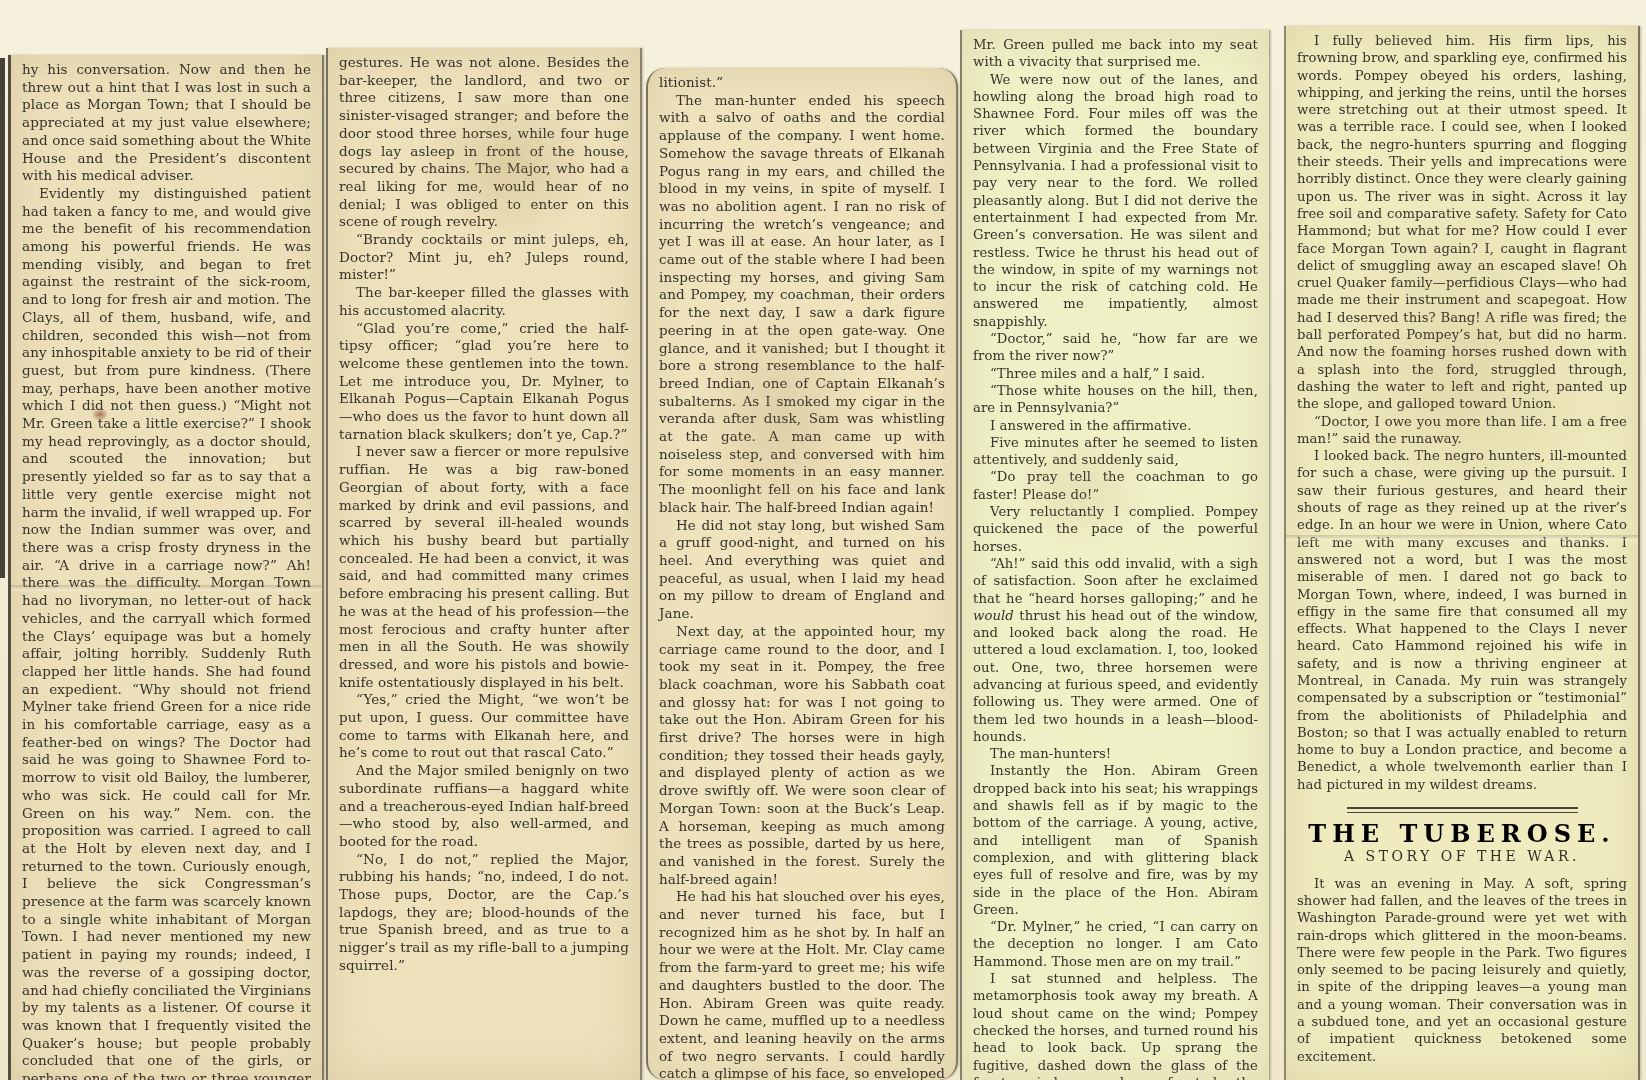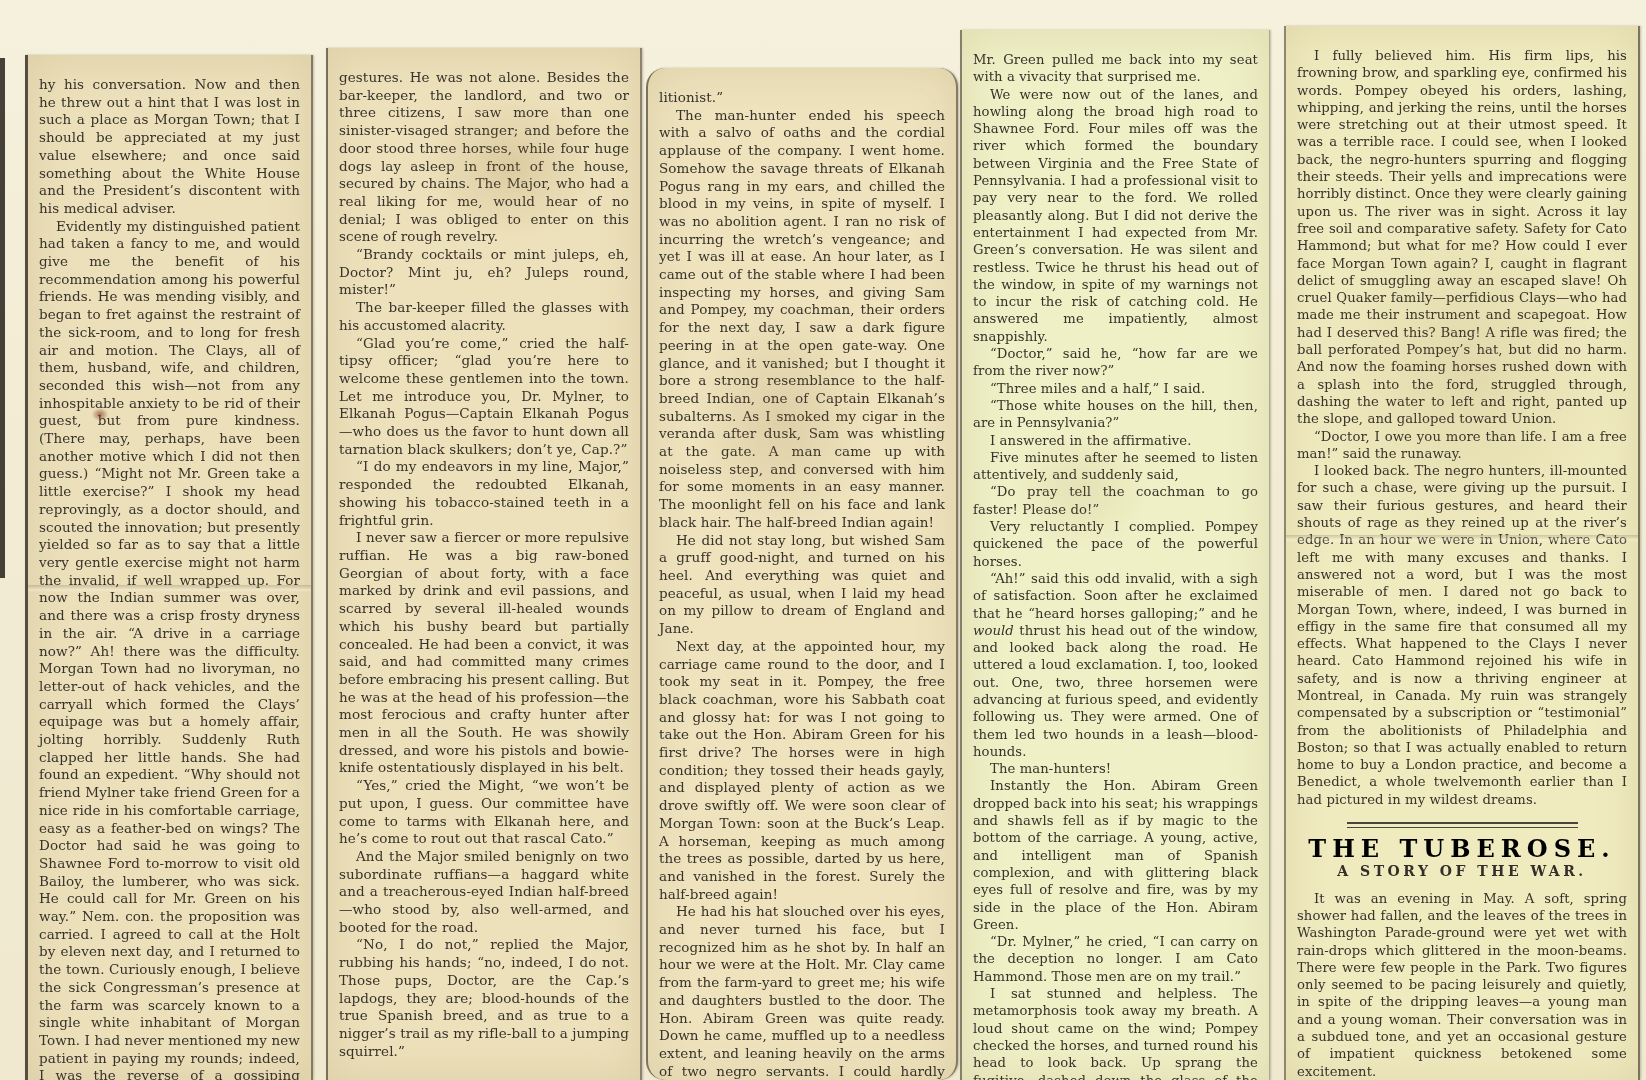--- a/index.html
+++ b/index.html
@@ -4,43 +4,43 @@
 <title>Newspaper Clipping Scan</title>
 <style>
   html,body{margin:0;padding:0;}
   body{
     width:1646px;height:1080px;position:relative;overflow:hidden;
     background:linear-gradient(180deg,#f6f1dd 0%,#f2ecd4 40%,#f0e9d0 100%);
     font-family:"DejaVu Serif","Liberation Serif",serif;
   }
   .col{
     position:absolute;bottom:0;box-sizing:border-box;
-    padding:21px 11px 10px 11px;
+    padding:6px 11px 10px 11px;
     text-align:justify;
     color:#37322b;
     font-size:13.5px;line-height:17.7px;
     letter-spacing:.1px;
     overflow:hidden;
     box-shadow:inset 0 0 46px rgba(120,92,40,.14), 1px 0 2px rgba(40,32,20,.25);
   }
   .col p{margin:0;text-indent:17px;}
   .col p.noind{text-indent:0;}
   .col h2.h1{
     text-align:center;font-size:24px;font-weight:bold;letter-spacing:6px;
     margin:12px 0 6px 0;color:#000000;font-family:"DejaVu Serif","Liberation Serif",serif;
   }
   .col h3.h2{
-    text-align:center;font-size:14px;font-weight:bold;letter-spacing:3.5px;
+    text-align:center;font-size:14px;font-weight:normal;letter-spacing:3.5px;
     margin:0 0 9px 0;color:#332e27;
   }
   .rule{
     width:70%;margin:14px auto 6px auto;height:3px;
     border-top:2px solid #4b443a;border-bottom:1px solid #4b443a;
   }
-  #col-1{left:8px;top:55px;width:288px;background:#ece0ba;border-left:3px solid rgba(35,30,24,.75);border-right:2px solid rgba(45,38,30,.55);margin-left:17px;}
+  #col-1{left:8px;top:55px;width:316px;background:#ece0ba;border-left:3px solid rgba(35,30,24,.75);border-right:2px solid rgba(45,38,30,.55);}
   #col-2{left:326px;top:48px;width:316px;background:#ede1bb;border-left:2px solid rgba(45,38,30,.6);border-right:2px solid rgba(45,38,30,.5);}
   #col-3{left:646px;top:68px;width:312px;background:#eee3bd;border-left:2px solid rgba(45,38,30,.6);border-right:2px solid rgba(45,38,30,.55);border-radius:19px;}
   #col-4{left:960px;top:30px;width:310px;background:#eff0c6;border-left:2px solid rgba(45,38,30,.55);border-right:1px solid rgba(45,38,30,.35);font-size:13.2px;line-height:17.3px;}
   #col-5{left:1284px;top:26px;width:356px;background:#f0ebbf;border-left:2px solid rgba(45,38,30,.5);border-right:2px solid rgba(45,38,30,.6);font-size:13.2px;line-height:17.3px;}
   .edge-bar{position:absolute;left:0;top:58px;width:5px;height:520px;background:rgba(25,21,16,.8);}
   .seam{position:absolute;left:0;right:0;height:7px;pointer-events:none;
     background:linear-gradient(180deg,rgba(90,70,35,.22) 0%,rgba(255,252,240,.30) 70%,rgba(255,252,240,0) 100%);}
   .stain{position:absolute;border-radius:50%;pointer-events:none;}
   #stain-1{left:420px;top:90px;width:180px;height:150px;background:radial-gradient(ellipse,rgba(150,118,58,.20),rgba(150,118,58,0) 70%);}
   #stain-2{left:690px;top:300px;width:180px;height:240px;background:radial-gradient(ellipse,rgba(140,110,55,.17),rgba(140,110,55,0) 70%);}
@@ -56,21 +56,20 @@
 <div id="col-1" class="col">
   <div class="seam" style="top:530px;"></div>
 <p class="noind">hy his conversation.  Now and then he threw out a hint that I was lost in such a place as Morgan Town; that I should be appreciated at my just value elsewhere; and once said something about the White House and the President’s discontent with his medical adviser.</p>
     <p>Evidently my distinguished patient had taken a fancy to me, and would give me the benefit of his recommendation among his powerful friends. He was mending visibly, and began to fret against the restraint of the sick-room, and to long for fresh air and motion.  The Clays, all of them, husband, wife, and children, seconded this wish—not from any inhospitable anxiety to be rid of their guest, but from pure kindness.  (There may, perhaps, have been another motive which I did not then guess.)  “Might not Mr. Green take a little exercise?”  I shook my head reprovingly, as a doctor should, and scouted the innovation; but presently yielded so far as to say that a little very gentle exercise might not harm the invalid, if well wrapped up.  For now the Indian summer was over, and there was a crisp frosty dryness in the air.  “A drive in a carriage now?”  Ah! there was the difficulty.  Morgan Town had no livoryman, no letter-out of hack vehicles, and the carryall which formed the Clays’ equipage was but a homely affair, jolting horribly.  Suddenly Ruth clapped her little hands.  She had found an expedient.  “Why should not friend Mylner take friend Green for a nice ride in his comfortable carriage, easy as a feather-bed on wings?  The Doctor had said he was going to Shawnee Ford to-morrow to visit old Bailoy, the lumberer, who was sick.  He could call for Mr. Green on his way.”  Nem. con. the proposition was carried.  I agreed to call at the Holt by eleven next day, and I returned to the town.  Curiously enough, I believe the sick Congressman’s presence at the farm was scarcely known to a single white inhabitant of Morgan Town.  I had never mentioned my new patient in paying my rounds; indeed, I was the reverse of a gossiping doctor, and had chiefly conciliated the Virginians by my talents as a listener.  Of course it was known that I frequently visited the Quaker’s house; but people probably concluded that one of the girls, or perhaps one of the two or three younger children, had a touch of fever; and as the Clays held little intercourse with the townsfolk, nobody cared to ask questions on that point.</p>
   </div>
 <div id="col-2" class="col">
     <p class="noind">gestures.  He was not alone.  Besides the bar-keeper, the landlord, and two or three citizens, I saw more than one sinister-visaged stranger; and before the door stood three horses, while four huge dogs lay asleep in front of the house, secured by chains.  The Major, who had a real liking for me, would hear of no denial; I was obliged to enter on this scene of rough revelry.</p>
     <p>“Brandy cocktails or mint juleps, eh, Doctor? Mint ju, eh?  Juleps round, mister!”</p>
     <p>The bar-keeper filled the glasses with his accustomed alacrity.</p>
     <p>“Glad you’re come,” cried the half-tipsy officer; “glad you’re here to welcome these gentlemen into the town.  Let me introduce you, Dr. Mylner, to Elkanah Pogus—Captain Elkanah Pogus—who does us the favor to hunt down all tarnation black skulkers; don’t ye, Cap.?”</p>
-    <p>“I do my endeavors in my line, Major,” responded the redoubted Elkanah, showing his tobacco-stained teeth in a frightful grin.</p>
     <p>I never saw a fiercer or more repulsive ruffian. He was a big raw-boned Georgian of about forty, with a face marked by drink and evil passions, and scarred by several ill-healed wounds which his bushy beard but partially concealed.  He had been a convict, it was said, and had committed many crimes before embracing his present calling.  But he was at the head of his profession—the most ferocious and crafty hunter after men in all the South.  He was showily dressed, and wore his pistols and bowie-knife ostentatiously displayed in his belt.</p>
     <p>“Yes,” cried the Might, “we won’t be put upon, I guess.  Our committee have come to tarms with Elkanah here, and he’s come to rout out that rascal Cato.”</p>
     <p>And the Major smiled benignly on two subordinate ruffians—a haggard white and a treacherous-eyed Indian half-breed—who stood by, also well-armed, and booted for the road.</p>
     <p>“No, I do not,” replied the Major, rubbing his hands; “no, indeed, I do not.  Those pups, Doctor, are the Cap.’s lapdogs, they are; blood-hounds of the true Spanish breed, and as true to a nigger’s trail as my rifle-ball to a jumping squirrel.”</p>
   </div>
 <div id="col-3" class="col">
     <p class="noind">litionist.”</p>
     <p>The man-hunter ended his speech with a salvo of oaths and the cordial applause of the company. I went home.  Somehow the savage threats of Elkanah Pogus rang in my ears, and chilled the blood in my veins, in spite of myself.  I was no abolition agent.  I ran no risk of incurring the wretch’s vengeance; and yet I was ill at ease.  An hour later, as I came out of the stable where I had been inspecting my horses, and giving Sam and Pompey, my coachman, their orders for the next day, I saw a dark figure peering in at the open gate-way.  One glance, and it vanished; but I thought it bore a strong resemblance to the half-breed Indian, one of Captain Elkanah’s subalterns.  As I smoked my cigar in the veranda after dusk, Sam was whistling at the gate.  A man came up with noiseless step, and conversed with him for some moments in an easy manner.  The moonlight fell on his face and lank black hair.  The half-breed Indian again!</p>
     <p>He did not stay long, but wished Sam a gruff good-night, and turned on his heel.  And everything was quiet and peaceful, as usual, when I laid my head on my pillow to dream of England and Jane.</p>
     <p>Next day, at the appointed hour, my carriage came round to the door, and I took my seat in it. Pompey, the free black coachman, wore his Sabbath coat and glossy hat: for was I not going to take out the Hon. Abiram Green for his first drive? The horses were in high condition; they tossed their heads gayly, and displayed plenty of action as we drove swiftly off.  We were soon clear of Morgan Town: soon at the Buck’s Leap.  A horseman, keeping as much among the trees as possible, darted by us here, and vanished in the forest.  Surely the half-breed again!</p>

